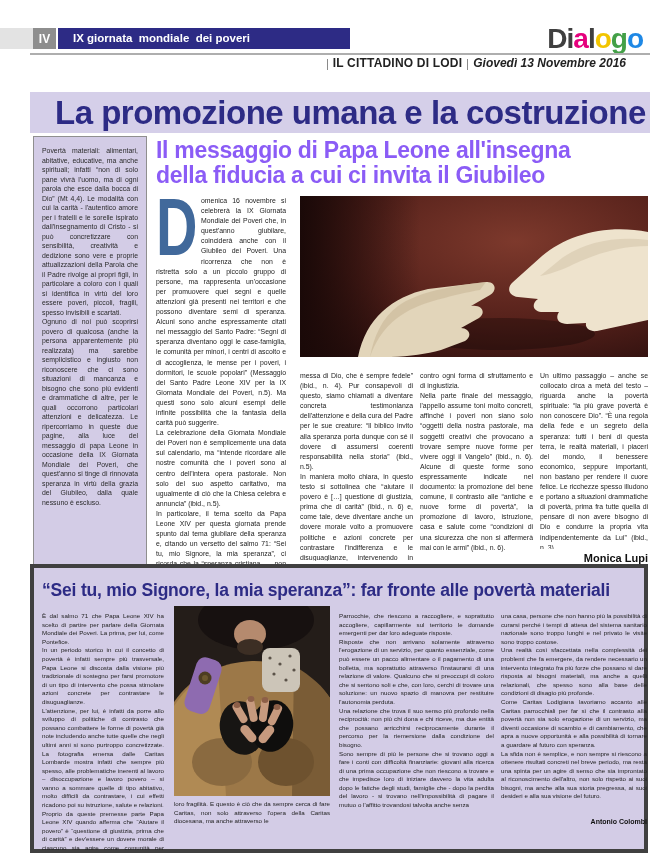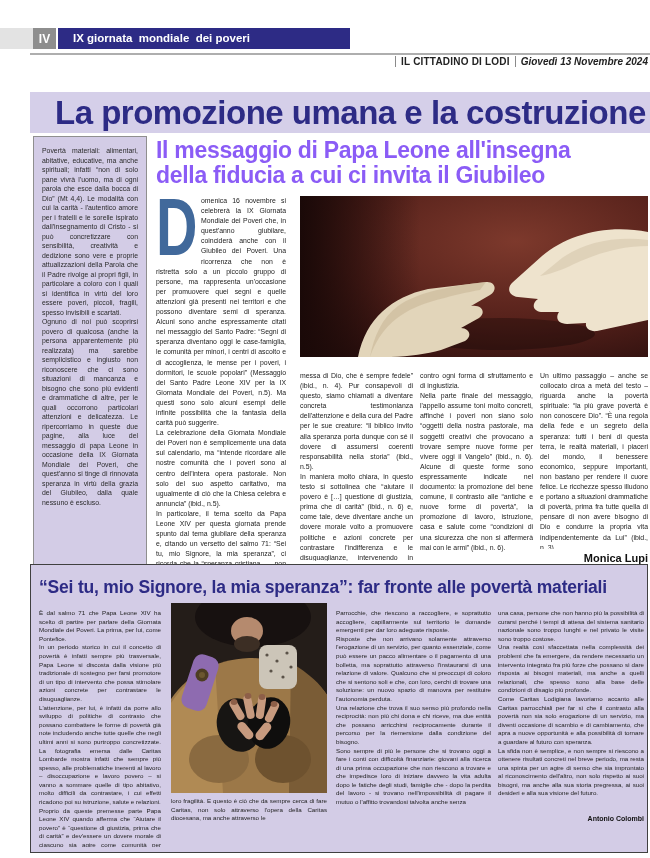--- a/index.html
+++ b/index.html
@@ -9,21 +9,21 @@
   
   .edge-shade{position:absolute;left:0;top:28px;width:33px;height:21px;background:#e3e3e3;}
   .iv-box{position:absolute;left:33px;top:28px;width:23px;height:21px;background:#8e8e8e;
           color:#fff;font-weight:bold;font-size:12px;display:flex;align-items:center;justify-content:center;}
   .section-bar{position:absolute;left:58px;top:28px;width:292px;height:21px;background:#2d2b85;
           color:#fff;font-weight:bold;font-size:11.5px;line-height:21px;padding-left:15px;
           white-space:pre;box-sizing:border-box;}
   .logo{position:absolute;right:7px;top:23px;font-size:28px;font-weight:bold;letter-spacing:-1px;}
   .logo span{display:inline-block;}
   .header-rule{position:absolute;left:30px;top:53px;width:620px;height:2px;background:#aeaeae;}
-  .credit{position:absolute;right:2px;top:56px;display:flex;align-items:flex-end;font-size:10px;color:#222;}
+  .credit{position:absolute;right:24px;top:56px;display:flex;align-items:flex-end;font-size:12px;color:#222;}
   .credit .sep{width:1px;height:11px;background:#8a8a8a;margin:-4px 5px 0 5px;}
   .credit .paper{font-weight:bold;letter-spacing:.2px;}
   .credit .date{font-style:italic;font-weight:bold;}
 
   
   .banner{position:absolute;left:30px;top:92px;width:620px;height:41px;background:#d5cfe9;
           color:#2d2b85;font-size:33px;font-weight:bold;line-height:41px;padding-left:25px;
           white-space:nowrap;overflow:hidden;letter-spacing:-.5px;box-sizing:border-box;}
 
   
@@ -43,47 +43,50 @@
   .a1-col4{left:540px;top:371px;width:108px;height:178px;}
   .a1-byline{position:absolute;left:540px;top:552px;width:108px;text-align:right;
           font-weight:bold;font-size:11px;color:#111;}
   .dropbox{float:left;width:45px;height:61px;}
   .dropcap{display:inline-block;font-size:82px;line-height:61px;font-weight:bold;color:#41699b;
           transform:scaleX(.70);transform-origin:0 0;}
   .photo1{position:absolute;left:300px;top:196px;width:348px;height:161px;overflow:hidden;}
 
   
   .a2-box{position:absolute;left:30px;top:564px;width:618px;height:289px;background:#d3cce6;
-          border:1px solid #404040;box-sizing:border-box;}
+          border:4px solid #404040;box-sizing:border-box;}
   .a2-title{position:absolute;left:8px;top:12px;width:602px;color:#2d2b85;font-weight:bold;
           font-size:17.5px;letter-spacing:-.2px;white-space:nowrap;overflow:hidden;}
   .a2col{position:absolute;font-size:6.2px;line-height:8.6px;text-align:justify;color:#222;overflow:hidden;}
   .a2col p{margin:0;}
   .a2-col1{left:8px;top:44px;width:122px;height:238px;}
   .a2-under{left:140px;top:232px;width:156px;height:29px;}
   .a2-col3{left:305px;top:44px;width:155px;height:236px;}
   .a2-col4{left:467px;top:44px;width:146px;height:204px;}
   .a2-byline{position:absolute;left:467px;top:250px;width:146px;text-align:right;
           font-weight:bold;font-size:7px;color:#111;}
   .photo2{position:absolute;left:140px;top:38px;width:156px;height:190px;overflow:hidden;}
 </style>
 </head>
 <body>
 
 <div id="page">
 
   <div class="edge-shade"></div>
   <div class="iv-box">IV</div>
   <div class="section-bar">IX giornata  mondiale  dei poveri</div>
+  <div class="logo">
+    <span style="color: rgb(63, 63, 63);">D</span><span style="color: rgb(63, 63, 63);">i</span><span style="color: rgb(229, 0, 125);">a</span><span style="color: rgb(63, 63, 63);">l</span><span style="color: rgb(242, 197, 0);">o</span><span style="color: rgb(67, 160, 71);">g</span><span style="color: rgb(30, 136, 229);">o</span>
+  </div>
   <div class="header-rule"></div>
   <div class="credit">
     <span class="sep"></span>
     <span class="paper">IL CITTADINO DI LODI</span>
     <span class="sep"></span>
-    <span class="date">Giovedì 13 Novembre 2024</span>
+    <span class="date">Giovedì 13 Novembre 2016</span>
   </div>
 
   <div class="banner">La promozione umana e la costruzione</div>
 
   <div class="sidebar">
     <p>Povertà materiali: alimentari, abitative, educative, ma anche spirituali; infatti “non di solo pane vivrà l'uomo, ma di ogni parola che esce dalla bocca di Dio” (Mt 4,4). Le modalità con cui la carità - l'autentico amore per i fratelli e le sorelle ispirato dall'insegnamento di Cristo - si può concretizzare con sensibilità, creatività e dedizione sono vere e proprie attualizzazioni della Parola che il Padre rivolge ai propri figli, in particolare a coloro con i quali si identifica in virtù del loro essere poveri, piccoli, fragili, spesso invisibili e scartati.</p>
     <p>Ognuno di noi può scoprirsi povero di qualcosa (anche la persona apparentemente più realizzata) ma sarebbe semplicistico e ingiusto non riconoscere che ci sono situazioni di mancanza e bisogno che sono più evidenti e drammatiche di altre, per le quali occorrono particolari attenzioni e delicatezza. Le ripercorriamo in queste due pagine, alla luce del messaggio di papa Leone in occasione della IX Giornata Mondiale dei Poveri, che quest'anno si tinge di rinnovata speranza in virtù della grazia del Giubileo, dalla quale nessuno è escluso.</p>
   </div>
 
   <div class="a1-title">

